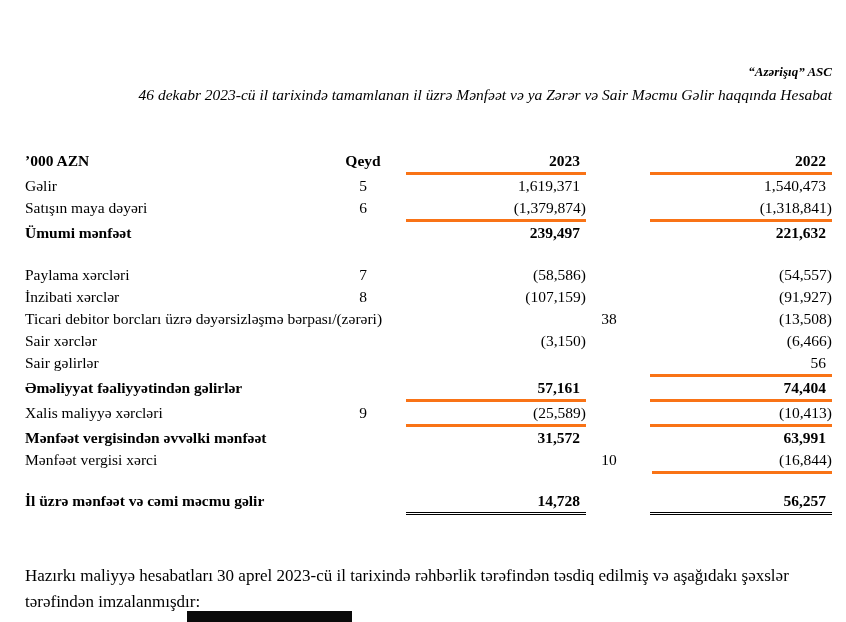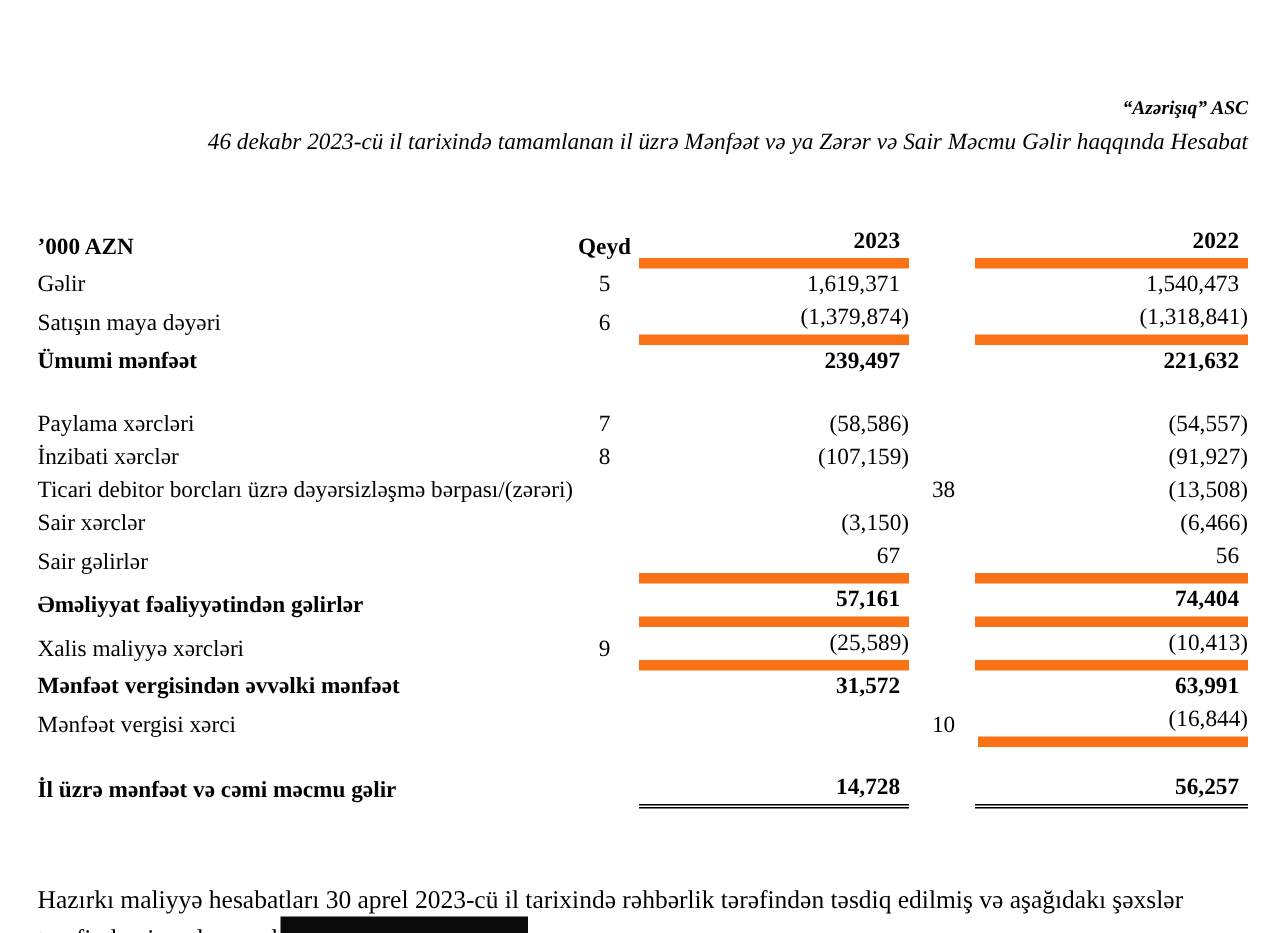--- a/index.html
+++ b/index.html
@@ -23,31 +23,32 @@
   }
   .subtitle {
     font-style: italic;
     font-size: 15.5px;
     line-height: 26px;
   }
 
   .table { margin-top: 42px; }
   .row {
     display: flex;
-    align-items: center;
+    align-items: flex-start;
     line-height: 22px;
     font-size: 15.5px;
+    gap: 20px;
   }
   .cl { flex: 1; padding-right: 8px; }
   .cn { width: 46px; text-align: center; }
   .cy { width: 180px; text-align: right; padding-right: 6px; }
   .cz { width: 182px; margin-left: 44px; text-align: right; padding-right: 6px; }
   .num.paren { padding-right: 0; }
   .b { font-weight: bold; }
-  .u { border-bottom: 7px solid #f97316; }
+  .u { border-bottom: 3px solid #f97316; }
   .uu { border-bottom: 3px double #000; }
   .spacer20 { height: 20px; }
   .spacer16 { height: 16px; }
 
   .footer-text {
     margin-top: 48px;
     font-size: 17px;
     line-height: 26px;
   }
 
@@ -125,21 +126,20 @@
     <div class="row">
       <div class="cl">Sair xərclər</div>
       <div class="cn num"></div>
       <div class="cy num paren">(3,150)</div>
       <div class="cz num paren">(6,466)</div>
     </div>
 
     <div class="row">
       <div class="cl">Sair gəlirlər</div>
       <div class="cn num"></div>
-      <div class="cy num u">67</div>
       <div class="cz num u">56</div>
     </div>
 
     <div class="row">
       <div class="cl b">Əməliyyat fəaliyyətindən gəlirlər</div>
       <div class="cn num"></div>
       <div class="cy num b u">57,161</div>
       <div class="cz num b u">74,404</div>
     </div>
 

